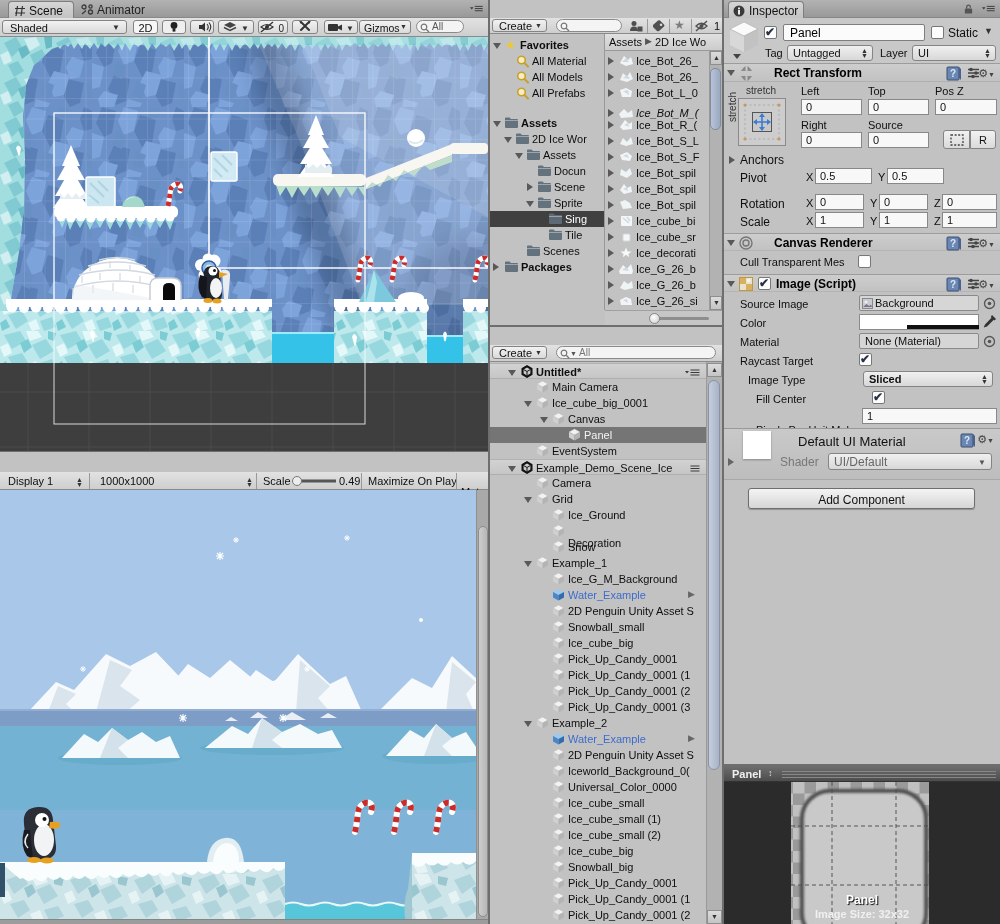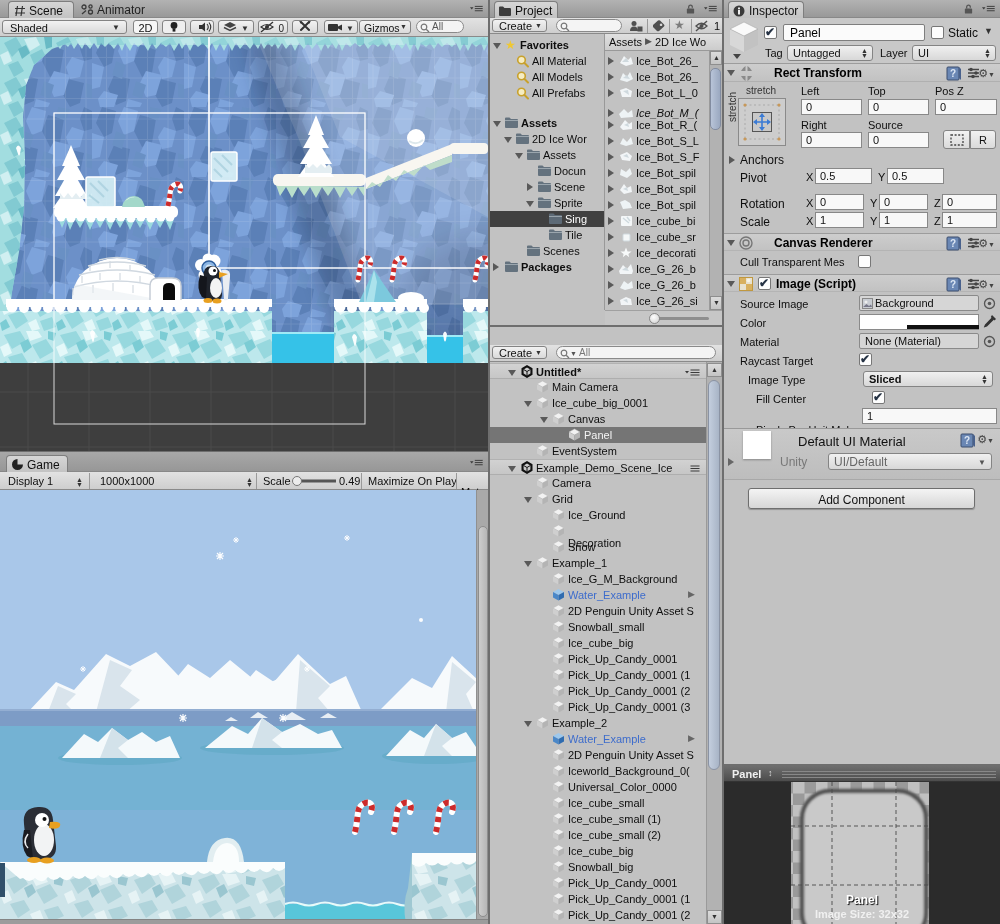--- a/index.html
+++ b/index.html
@@ -364,32 +364,20 @@
       </g>
 
     <g>
         <path d="M168 169 C171 156 169 151 174 148 C179 145 182 149 180 154" fill="none" stroke="#ffffff" stroke-width="5" stroke-linecap="round"></path>
         <path d="M168 169 C171 156 169 151 174 148 C179 145 182 149 180 154" fill="none" stroke="#cc2b2b" stroke-width="5" stroke-dasharray="4 4"></path>
       </g>
   </svg>
 </div>
 
 <div class="panel" style="left:0;top:452px;width:488px;height:472px;">
-  <div class="tabbar" style="height:20px;background:linear-gradient(#a8a8a8,#979797);">
-    <div class="tab" style="left:6px;width:62px;top:3px;">
-      <svg style="position:absolute;left:5px;top:3px" width="11" height="11" viewBox="0 0 11 11">
-          <path d="M5.5 0 A5.5 5.5 0 1 0 11 5.5 L5.5 5.5 Z" fill="#222"></path>
-        </svg>Game</div>
-    <svg class="menuico" style="right:4px;top:7px" viewBox="0 0 16 8">
-        <path d="M0 2 L4 2 L2 4.5 Z" fill="#3a3a3a"></path>
-        <g stroke="#3a3a3a" stroke-width="1.1">
-          <path d="M5.5 1h9 M5.5 3.5h9 M5.5 6h9"></path>
-        </g>
-      </svg>
-  </div>
   <div class="toolbar" style="top:20px;height:18px;">
     <div class="lbl" style="left:8px;top:3px;">Display 1</div>
       <span class="updn" style="left:76px;top:5px;">▲<br>▼</span>
     <div class="sep" style="left:89px;top:1px;height:16px;"></div>
     <div class="lbl" style="left:100px;top:3px;">1000x1000</div>
       <span class="updn" style="left:246px;top:5px;">▲<br>▼</span>
     <div class="sep" style="left:256px;top:1px;height:16px;"></div>
     <div class="lbl" style="left:263px;top:3px;">Scale</div>
     <svg style="position:absolute;left:290px;top:4px" width="48" height="10">
         <line x1="10" y1="5" x2="46" y2="5" stroke="#555" stroke-width="3"></line>
@@ -533,36 +521,20 @@
     <rect x="0" y="373" width="5" height="34" fill="#30506a"></rect>
   </svg>
 
   <div style="position:absolute;right:0;top:38px;width:12px;height:434px;background:#a9a9a9;border-left:1px solid #909090;">
     <div style="position:absolute;left:1px;top:36px;width:10px;height:391px;background:linear-gradient(90deg,#cdcdcd,#b6b6b6);border:1px solid #8e8e8e;border-radius:5px;"></div>
   </div>
   <div style="position:absolute;left:0;bottom:0;width:488px;height:5px;background:#9c9c9c;border-top:1px solid #848484;"></div>
 </div>
 
 <div class="panel" style="left:490px;top:0;width:232px;height:325px;">
-  <div class="tabbar">
-    <div class="tab" style="left:4px;width:64px;">
-      <svg style="position:absolute;left:4px;top:4px" width="12" height="10" viewBox="0 0 12 10">
-          <path d="M0 1.5 Q0 0.5 1 0.5 H4 L5.5 2 H11 Q12 2 12 3 V9 Q12 10 11 10 H1 Q0 10 0 9 Z" fill="#3c3c3c"></path>
-        </svg>Project</div>
-    <svg class="lockico" style="right:27px;top:4px" viewBox="0 0 9 11">
-        <rect x="0.5" y="5" width="8" height="5.5" rx="1" fill="#555"></rect>
-        <path d="M2.5 5 V3.5 A2 2.2 0 0 1 6.5 3.5 V4.2" fill="none" stroke="#555" stroke-width="1.4"></path>
-      </svg>
-    <svg class="menuico" style="right:4px;top:5px" viewBox="0 0 16 8">
-        <path d="M0 2 L4 2 L2 4.5 Z" fill="#3a3a3a"></path>
-        <g stroke="#3a3a3a" stroke-width="1.1">
-          <path d="M5.5 1h9 M5.5 3.5h9 M5.5 6h9"></path>
-        </g>
-      </svg>
-  </div>
   <div class="toolbar" style="top:18px;height:16px;">
     <div class="btn" style="left:2px;top:1px;width:55px;height:13px;padding:0 0 0 6px;">Create<span style="position:absolute;right:4px;top:2px;font-size:7px;color:#333">▼</span></div>
     <div class="srch" style="left:66px;top:1px;width:66px;height:13px;">
         <svg style="position:absolute;left:3px;top:2px" width="10" height="10" viewBox="0 0 10 10">
           <circle cx="4" cy="4" r="2.8" fill="none" stroke="#777" stroke-width="1.2"></circle>
           <path d="M6.2 6.2 L9 9" stroke="#777" stroke-width="1.3"></path>
         </svg>
       </div>
     <svg style="position:absolute;left:139px;top:2px" width="14" height="12" viewBox="0 0 14 12">
         <circle cx="5" cy="3.5" r="2.5" fill="#4f4f4f"></circle>
@@ -1417,21 +1389,21 @@
   <div style="position:absolute;left:0;top:428px;width:276px;height:52px;background:linear-gradient(#c9c9c9,#bdbdbd);border-top:1px solid #999;border-bottom:1px solid #a8a8a8;">
     <div style="position:absolute;left:19px;top:2px;width:28px;height:28px;background:#fff;box-shadow:0 1px 2px rgba(0,0,0,0.3);"></div>
     <div style="position:absolute;left:74px;top:5px;font-size:13px;color:#111;">Default UI Material</div>
     <svg style="position:absolute;left:236px;top:3px" width="16" height="16" viewBox="0 0 16 16">
         <rect x="1" y="2" width="12" height="13" rx="1" fill="#6a87b4" stroke="#3c4e6e"></rect>
         <path d="M13 2 l2 2 v11 l-2 -2 Z" fill="#49618c"></path>
         <text x="7" y="12" font-size="10" fill="#dce6f4" text-anchor="middle" font-weight="bold">?</text>
       </svg>
     <span class="gear" style="right:6px;top:4px;">⚙<span style="font-size:7px;">▼</span></span>
     <span class="tri triright" style="left:4px;top:29px;border-left-color:#666;"></span>
-    <div style="position:absolute;left:56px;top:26px;font-size:12px;color:#787878;">Unity</div>
+    <div style="position:absolute;left:56px;top:26px;font-size:12px;color:#787878;">Shader</div>
     <div class="drop" style="left:104px;top:24px;width:164px;height:17px;color:#666;font-size:12px;">UI/Default<span style="position:absolute;right:5px;top:4px;font-size:8px;color:#555;">▼</span></div>
   </div>
 
   <div class="btn" style="left:24px;top:488px;width:227px;height:21px;border-radius:3px;border-color:#6e6e6e;text-align:center;font-size:12px;padding-top:4px;background:linear-gradient(#f4f4f4,#d6d6d6);box-shadow:0 1px 1px rgba(0,0,0,0.25);">Add Component</div>
 </div>
 
 <div class="panel" style="left:724px;top:766px;width:276px;height:158px;background:#2b2b2b;">
   <div style="position:absolute;left:0;top:0;width:276px;height:16px;background:linear-gradient(#6e6e6e,#4c4c4c);border-bottom:1px solid #333;">
     <b style="position:absolute;left:8px;top:2px;font-size:11px;color:#f0f0f0;">Panel</b>
     <span style="position:absolute;left:44px;top:2px;font-size:9px;color:#ddd;">↕</span>

